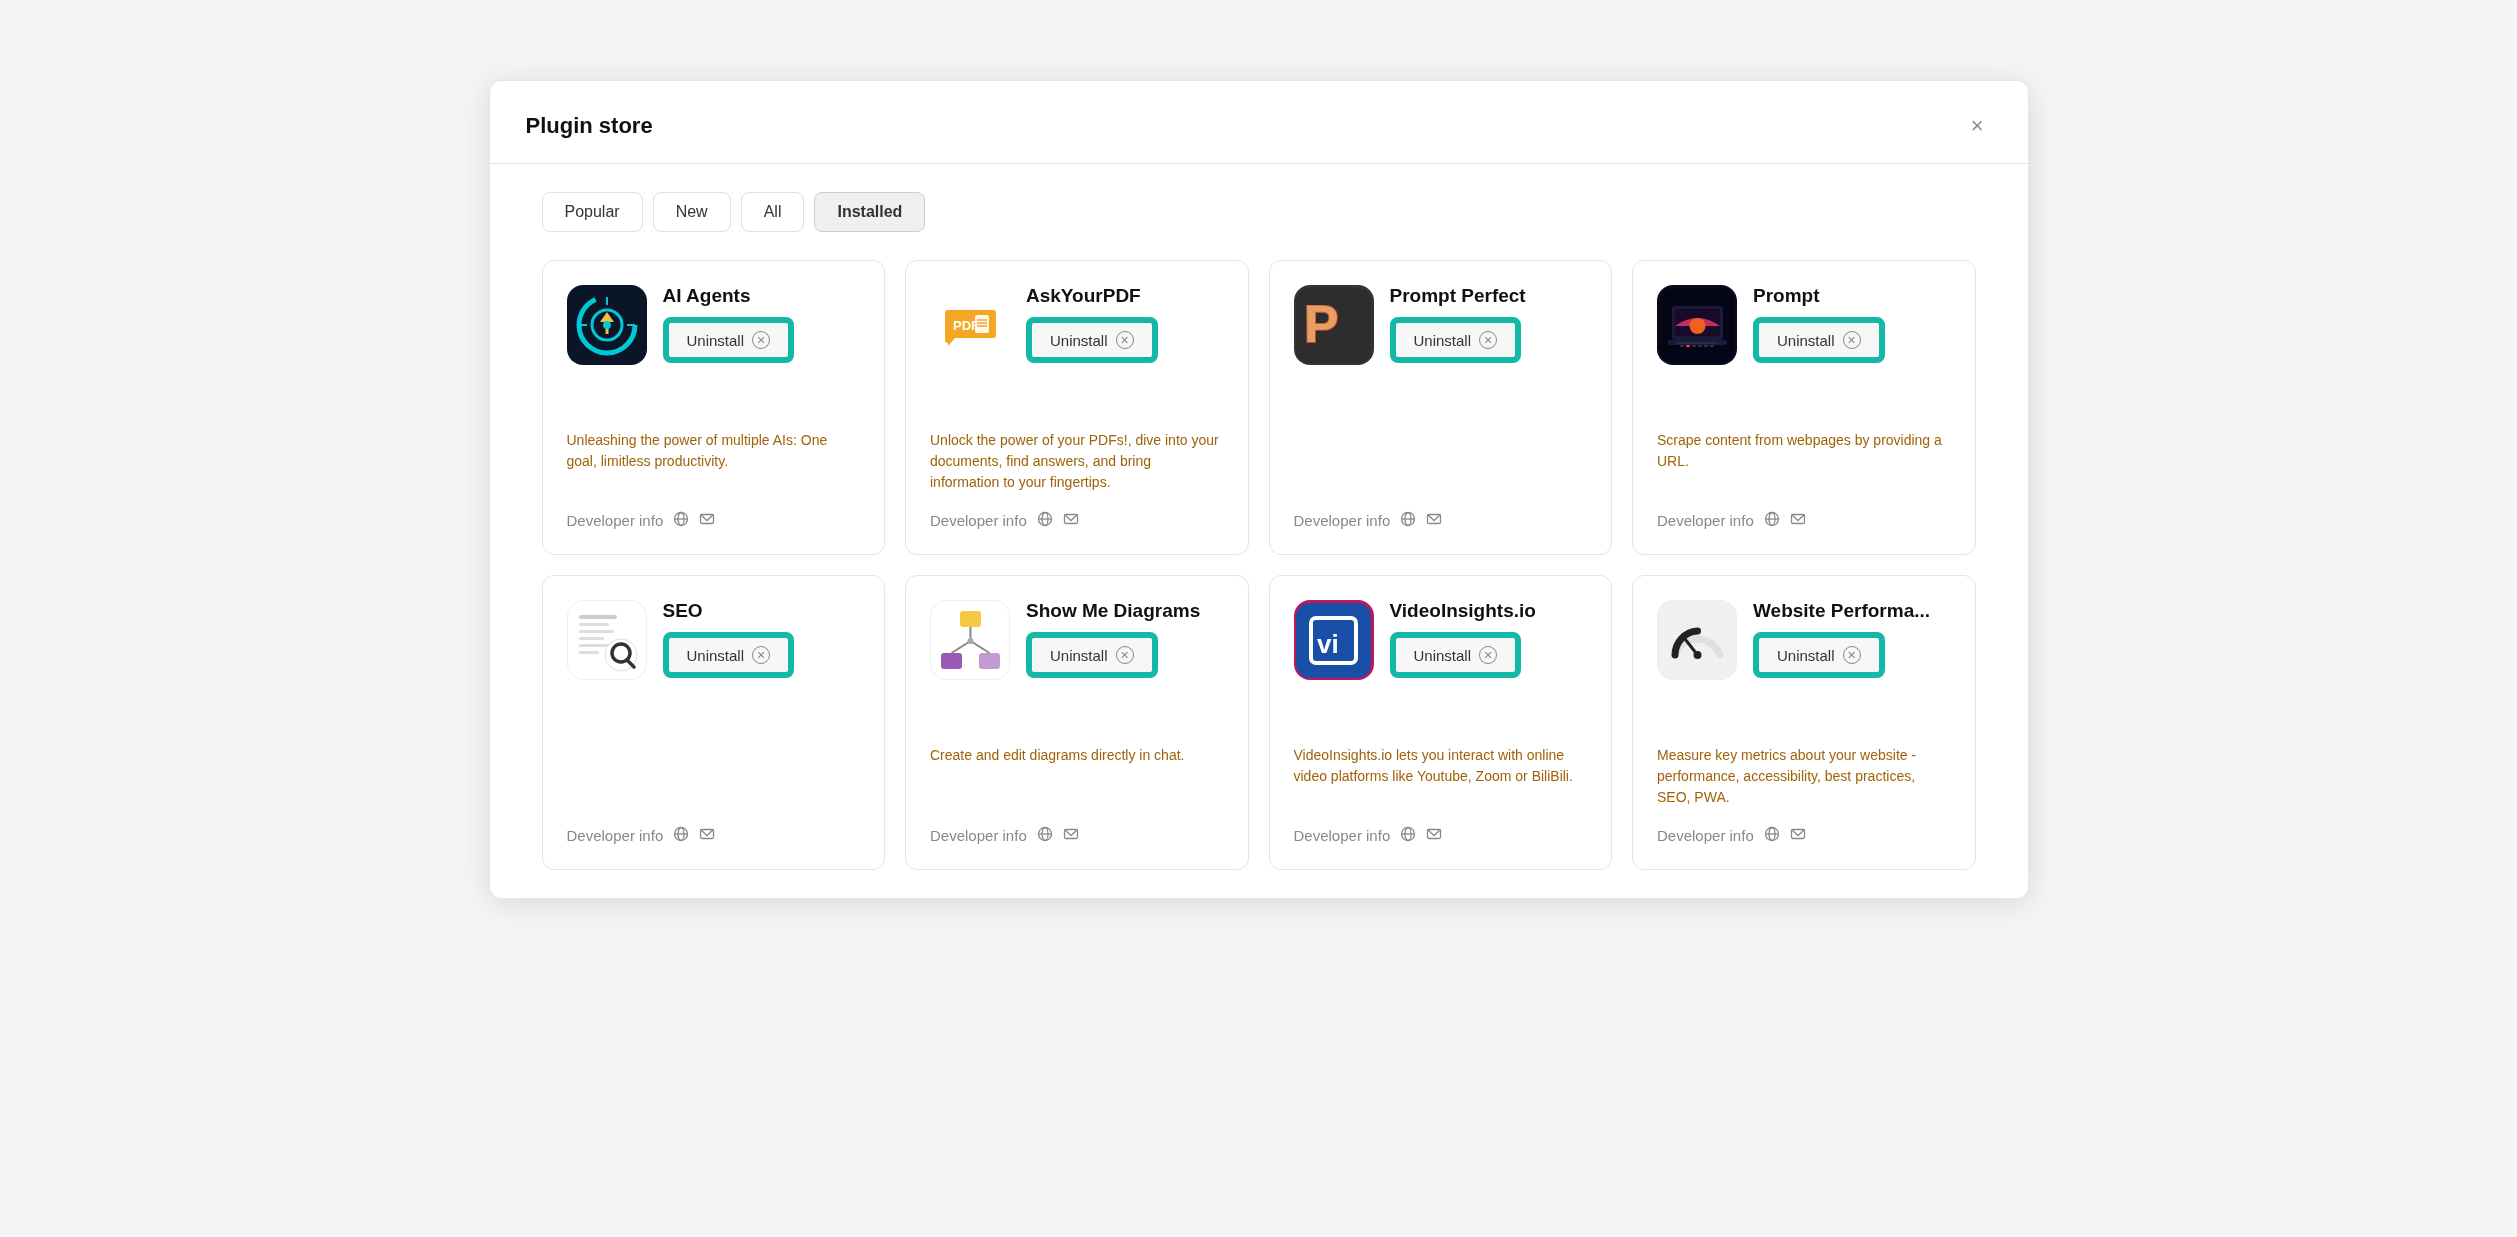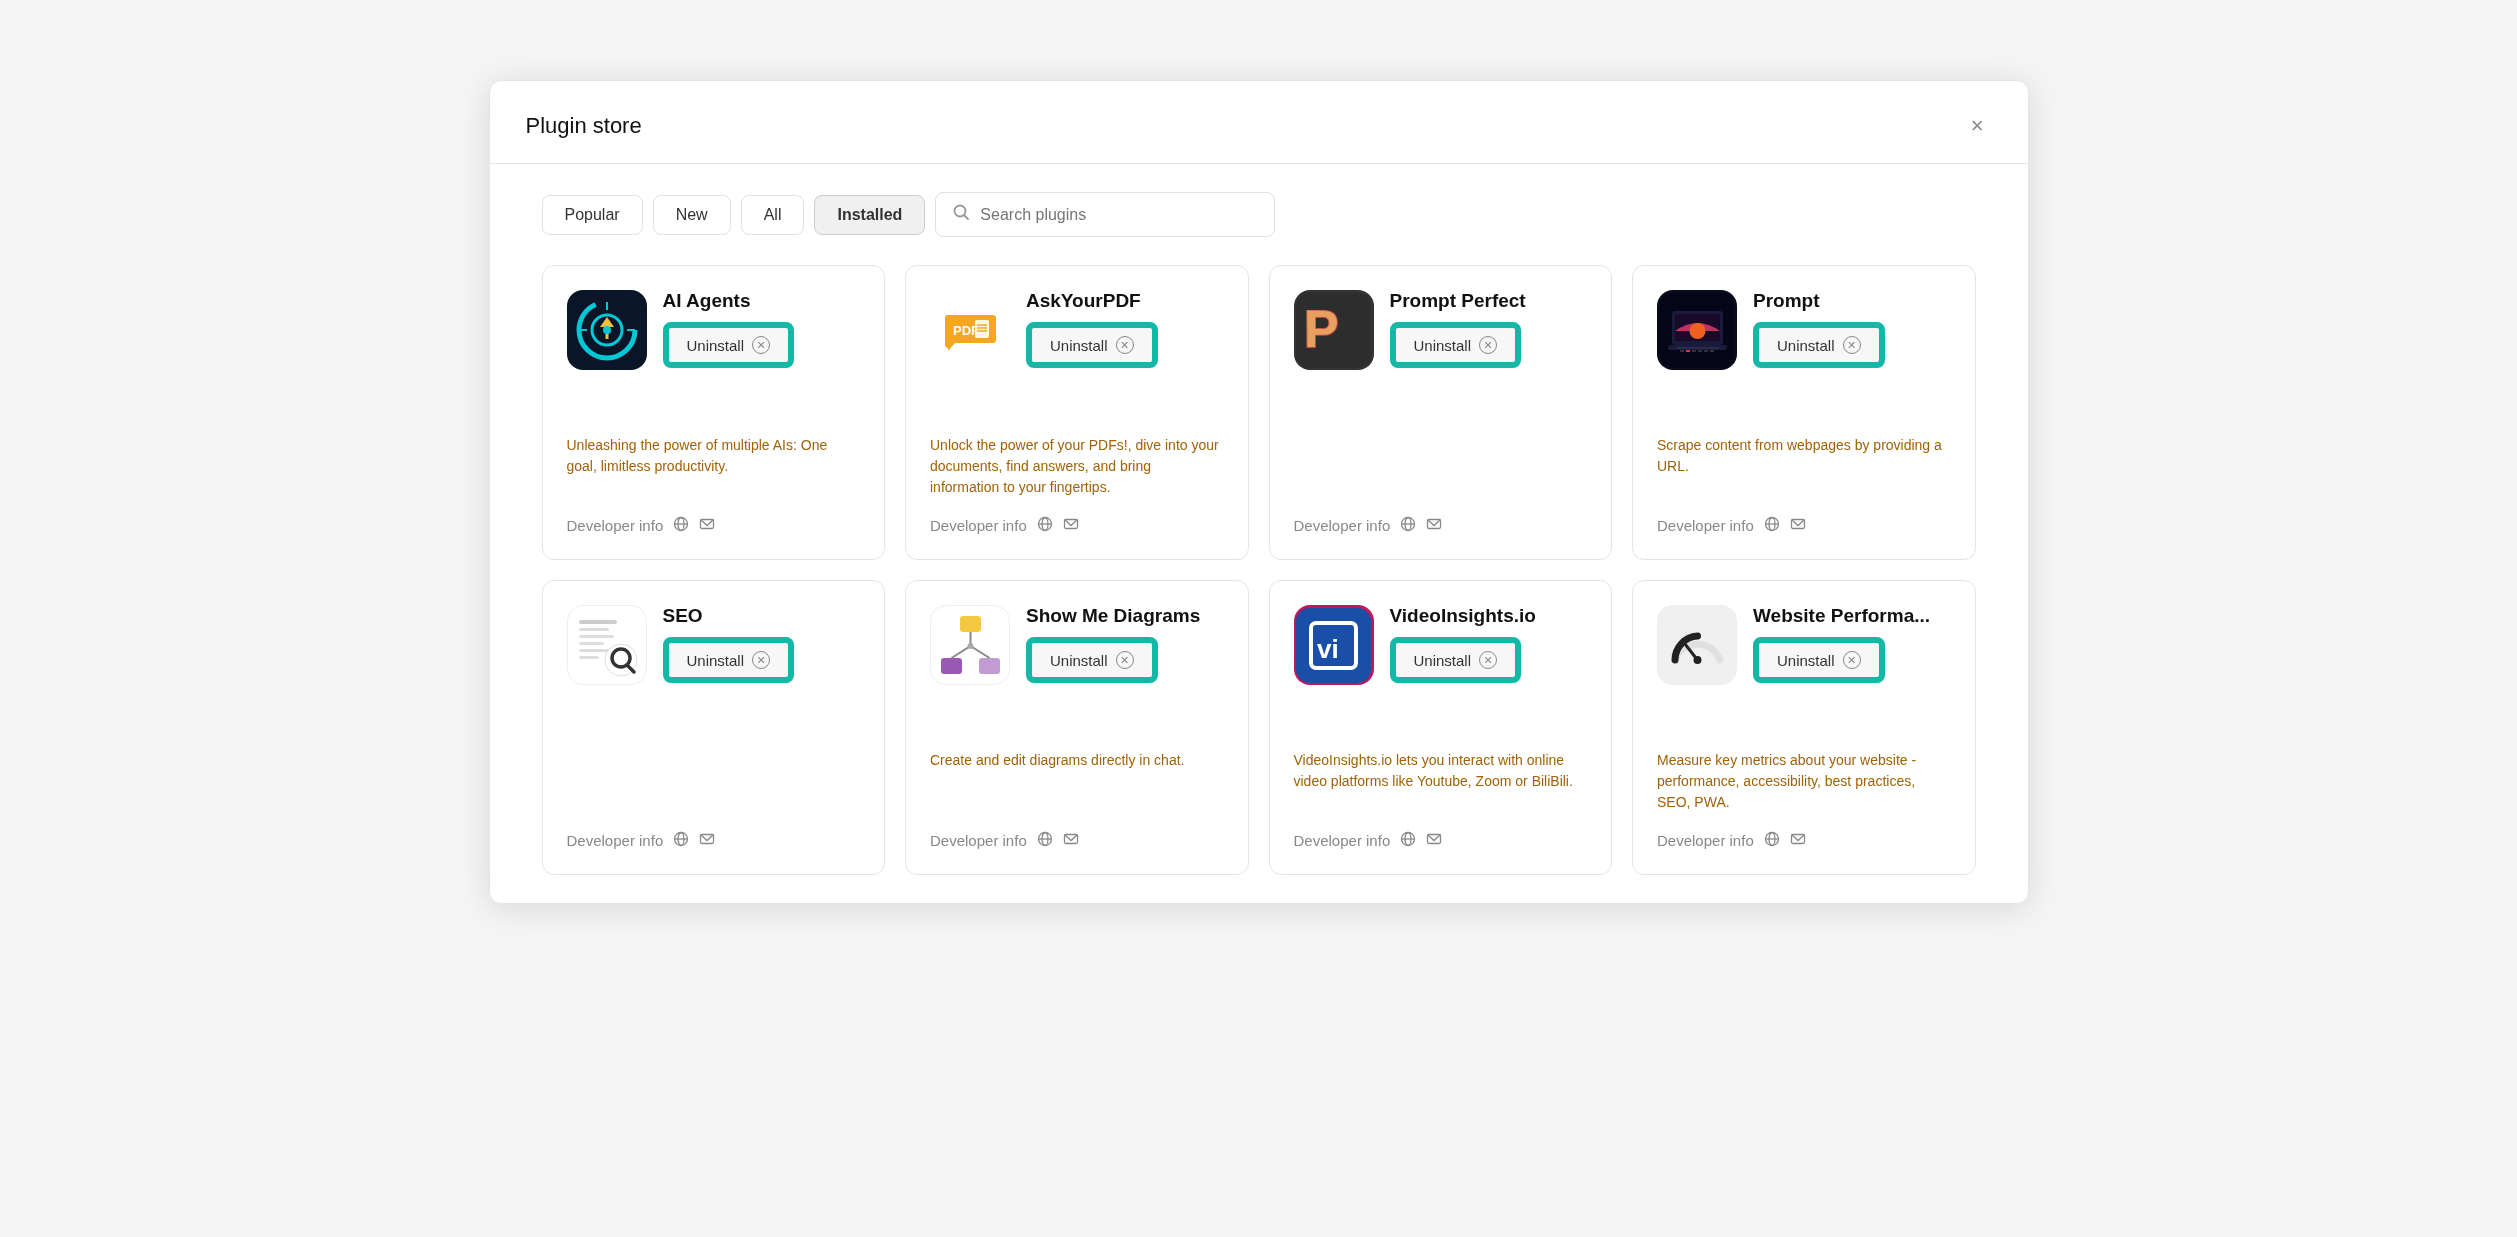--- a/index.html
+++ b/index.html
@@ -21,21 +21,21 @@
     }
     .modal-header {
       display: flex;
       align-items: center;
       justify-content: space-between;
       padding: 28px 36px 20px 36px;
       border-bottom: 1px solid #e5e5e5;
     }
     .modal-title {
       font-size: 22px;
-      font-weight: 400;
+      font-weight: 700;
       text-align: right;
     }
     .close-btn {
       background: none;
       border: none;
       cursor: pointer;
       font-size: 22px;
       color: #888;
       padding: 4px 8px;
       border-radius: 6px;
@@ -218,29 +218,20 @@
       <button class="close-btn">×</button>
     </div>
 
     <div class="modal-body">
 
       <div class="filter-bar">
         <button class="filter-btn">Popular</button>
         <button class="filter-btn">New</button>
         <button class="filter-btn">All</button>
         <button class="filter-btn active">Installed</button>
-        <div class="search-box">
-          <span class="search-icon">
-            <svg width="18" height="18" viewBox="0 0 18 18" fill="none">
-              <circle cx="8" cy="8" r="5.5" stroke="#999" stroke-width="1.8"></circle>
-              <line x1="12.5" y1="12.5" x2="16" y2="16" stroke="#999" stroke-width="1.8" stroke-linecap="round"></line>
-            </svg>
-          </span>
-          <input class="search-input" type="text" placeholder="Search plugins" style="">
-        </div>
       </div>
 
       <div class="plugins-grid">
 
         <div class="plugin-card">
           <div class="plugin-header">
             <div class="plugin-icon icon-ai-agents">
               <svg class="ai-agents-ring" viewBox="0 0 70 70" fill="none">
                 <circle cx="35" cy="35" r="28" stroke="#00c8d4" stroke-width="5" fill="none" stroke-dasharray="120 60"></circle>
                 <circle cx="35" cy="35" r="15" stroke="#00c8d4" stroke-width="3" fill="none"></circle>

